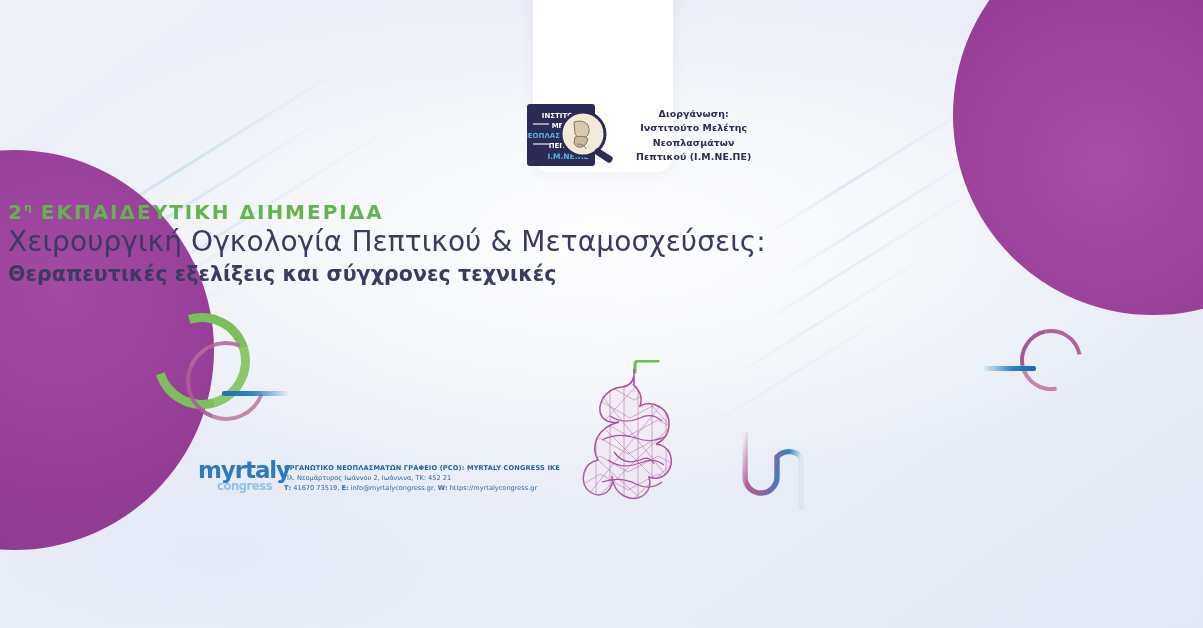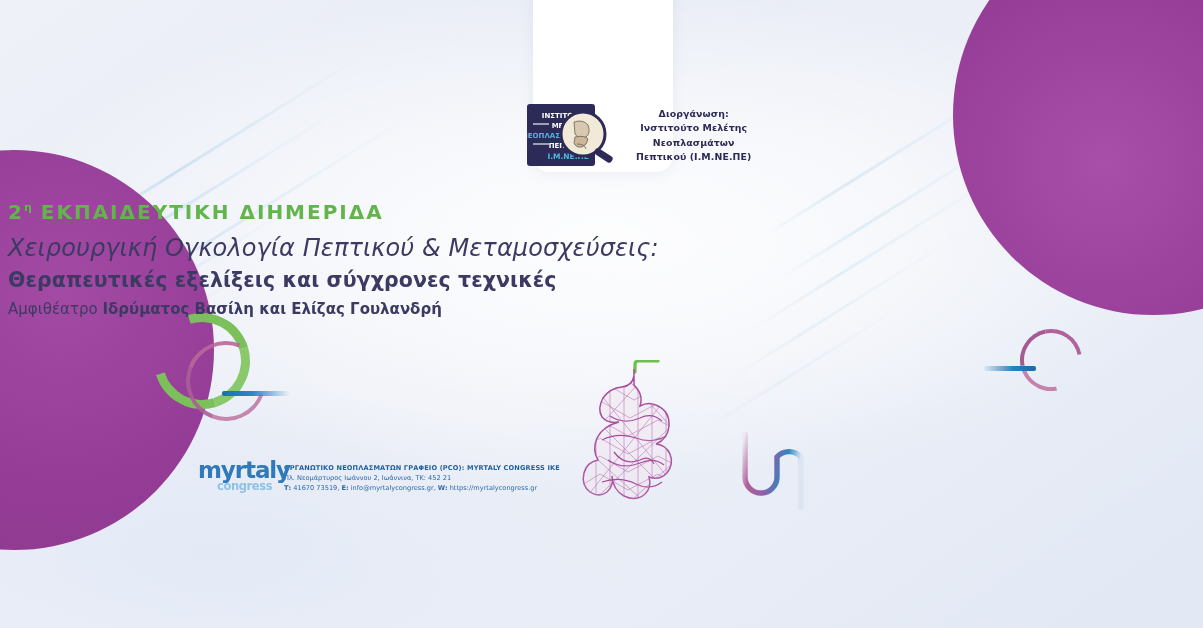--- a/index.html
+++ b/index.html
@@ -172,28 +172,26 @@
     line-height:24px;
     white-space:nowrap;
   }
   .t-kicker sup{
     font-size:11px;
     font-weight:bold;
     vertical-align:super;
     letter-spacing:0;
   }
   .t-main{
-    font-size:24px;
+    font-size:28px;
     font-weight:400;
     color:#3c3a63;
     line-height:36px;
-    margin-top:6px;
     letter-spacing:.1px;
     white-space:nowrap;
-    font-style:italic;
   }
   .t-sub{
     font-size:20.5px;
     font-weight:bold;
     color:#3c3a63;
     line-height:28px;
     letter-spacing:.1px;
     white-space:nowrap;
   }
   .t-date{
@@ -347,21 +345,20 @@
       <div>Ινστιτούτο Μελέτης</div>
       <div>Νεοπλασμάτων</div>
       <div>Πεπτικού (Ι.Μ.ΝΕ.ΠΕ)</div>
     </div>
   </div>
 
   <div class="titles">
     <div class="t-kicker"><span>2</span><sup>η</sup> <span>ΕΚΠΑΙΔΕΥΤΙΚΗ ΔΙΗΜΕΡΙΔΑ</span></div>
     <div class="t-main">Χειρουργική Ογκολογία Πεπτικού &amp; Μεταμοσχεύσεις:</div>
     <div class="t-sub">Θεραπευτικές εξελίξεις και σύγχρονες τεχνικές</div>
-    <div class="t-venue"><span>Αμφιθέατρο</span> <span class="b">Ιδρύματος Βασίλη και Ελίζας Γουλανδρή</span></div>
   </div>
 
   <svg class="organ" viewBox="0 0 126 160">
     <defs>
       <linearGradient id="organgrad" x1="0" y1="0" x2="0" y2="1">
         <stop offset="0%" stop-color="#a64a9c"></stop>
         <stop offset="55%" stop-color="#a7519e"></stop>
         <stop offset="100%" stop-color="#b05fa8"></stop>
       </linearGradient>
       <clipPath id="organclip">

